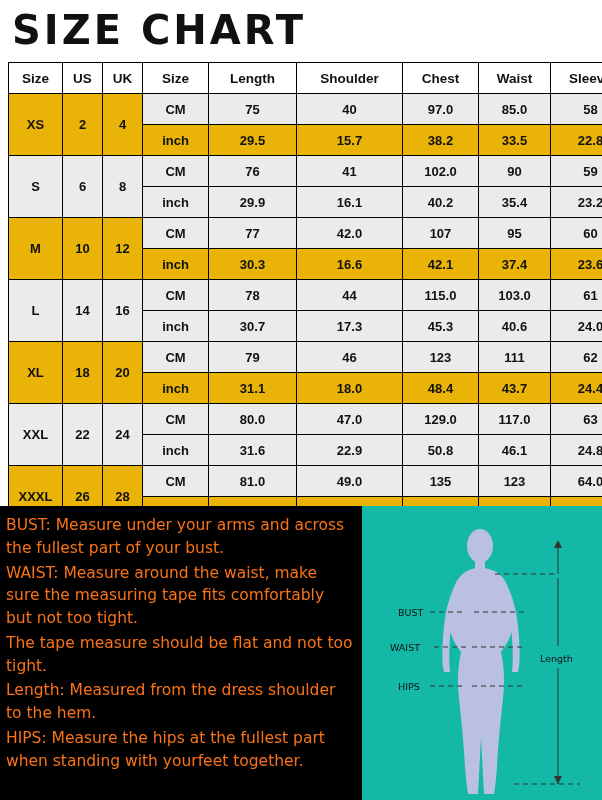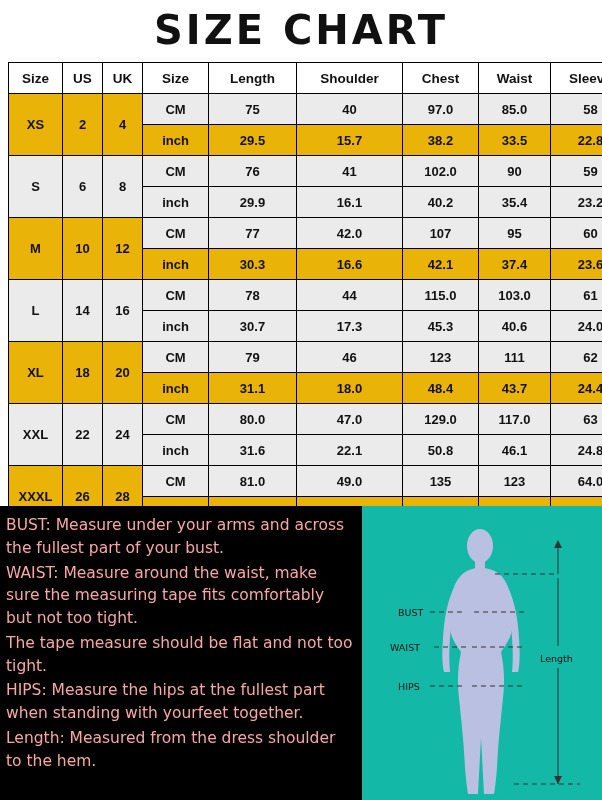--- a/index.html
+++ b/index.html
@@ -14,26 +14,26 @@
     color: #111111;
     overflow: hidden;
   }
   .page {
     width: 602px;
     height: 800px;
     position: relative;
     box-sizing: border-box;
   }
   .title {
-    text-align: center;
+    text-align: left;
     font-size: 40px;
     font-weight: 700;
     letter-spacing: 3px;
     line-height: 1;
-    padding: 10px 0 12px 0;
+    padding: 10px 0 12px 12px;
     font-family: "DejaVu Sans", sans-serif;
   }
   table.size-chart {
     border-collapse: collapse;
     width: 586px;
     margin: 0 8px;
     table-layout: fixed;
   }
   table.size-chart th,
   table.size-chart td {
@@ -73,21 +73,21 @@
     left: 0;
     bottom: 0;
     width: 602px;
     height: 294px;
     display: flex;
   }
   .notes {
     width: 362px;
     height: 294px;
     background: #000000;
-    color: #fca5a5;
+    color: #f97316;
     box-sizing: border-box;
     padding: 8px 8px 4px 6px;
     font-size: 15.5px;
     line-height: 1.47;
     font-family: "DejaVu Sans", sans-serif;
   }
   .notes p {
     margin: 0 0 2px 0;
   }
   .diagram {
@@ -241,21 +241,21 @@
         <td class="shade">CM</td>
         <td class="shade">80.0</td>
         <td class="shade">47.0</td>
         <td class="shade">129.0</td>
         <td class="shade">117.0</td>
         <td class="shade">63</td>
       </tr>
       <tr>
         <td class="shade">inch</td>
         <td class="shade">31.6</td>
-        <td class="shade">22.1</td>
+        <td class="shade">22.9</td>
         <td class="shade">50.8</td>
         <td class="shade">46.1</td>
         <td class="shade">24.8</td>
       </tr>
 
       <tr>
         <td class="plain" rowspan="2">XXXL</td>
         <td class="plain" rowspan="2">26</td>
         <td class="plain" rowspan="2">28</td>
         <td class="shade">CM</td>
@@ -275,22 +275,22 @@
       </tr>
     </tbody>
   </table>
 
   <div class="bottom">
 
     <div class="notes">
       <p>BUST: Measure under your arms and across the fullest part of your bust.</p>
       <p>WAIST: Measure around the waist, make sure the measuring tape fits comfortably but not too tight.</p>
       <p>The tape measure should be flat and not too tight.</p>
+      <p>Length: Measured from the dress shoulder to the hem.</p>
       <p>HIPS: Measure the hips at the fullest part when standing with yourfeet together.</p>
-      <p>Length: Measured from the dress shoulder to the hem.</p>
     </div>
 
     <div class="diagram">
       <svg width="240" height="294" viewBox="0 0 240 294" xmlns="http://www.w3.org/2000/svg">
 
         <g fill="#b9c0e2">
 
           <ellipse cx="118" cy="40" rx="13" ry="17"></ellipse>
 
           <rect x="113" y="54" width="10" height="10"></rect>

